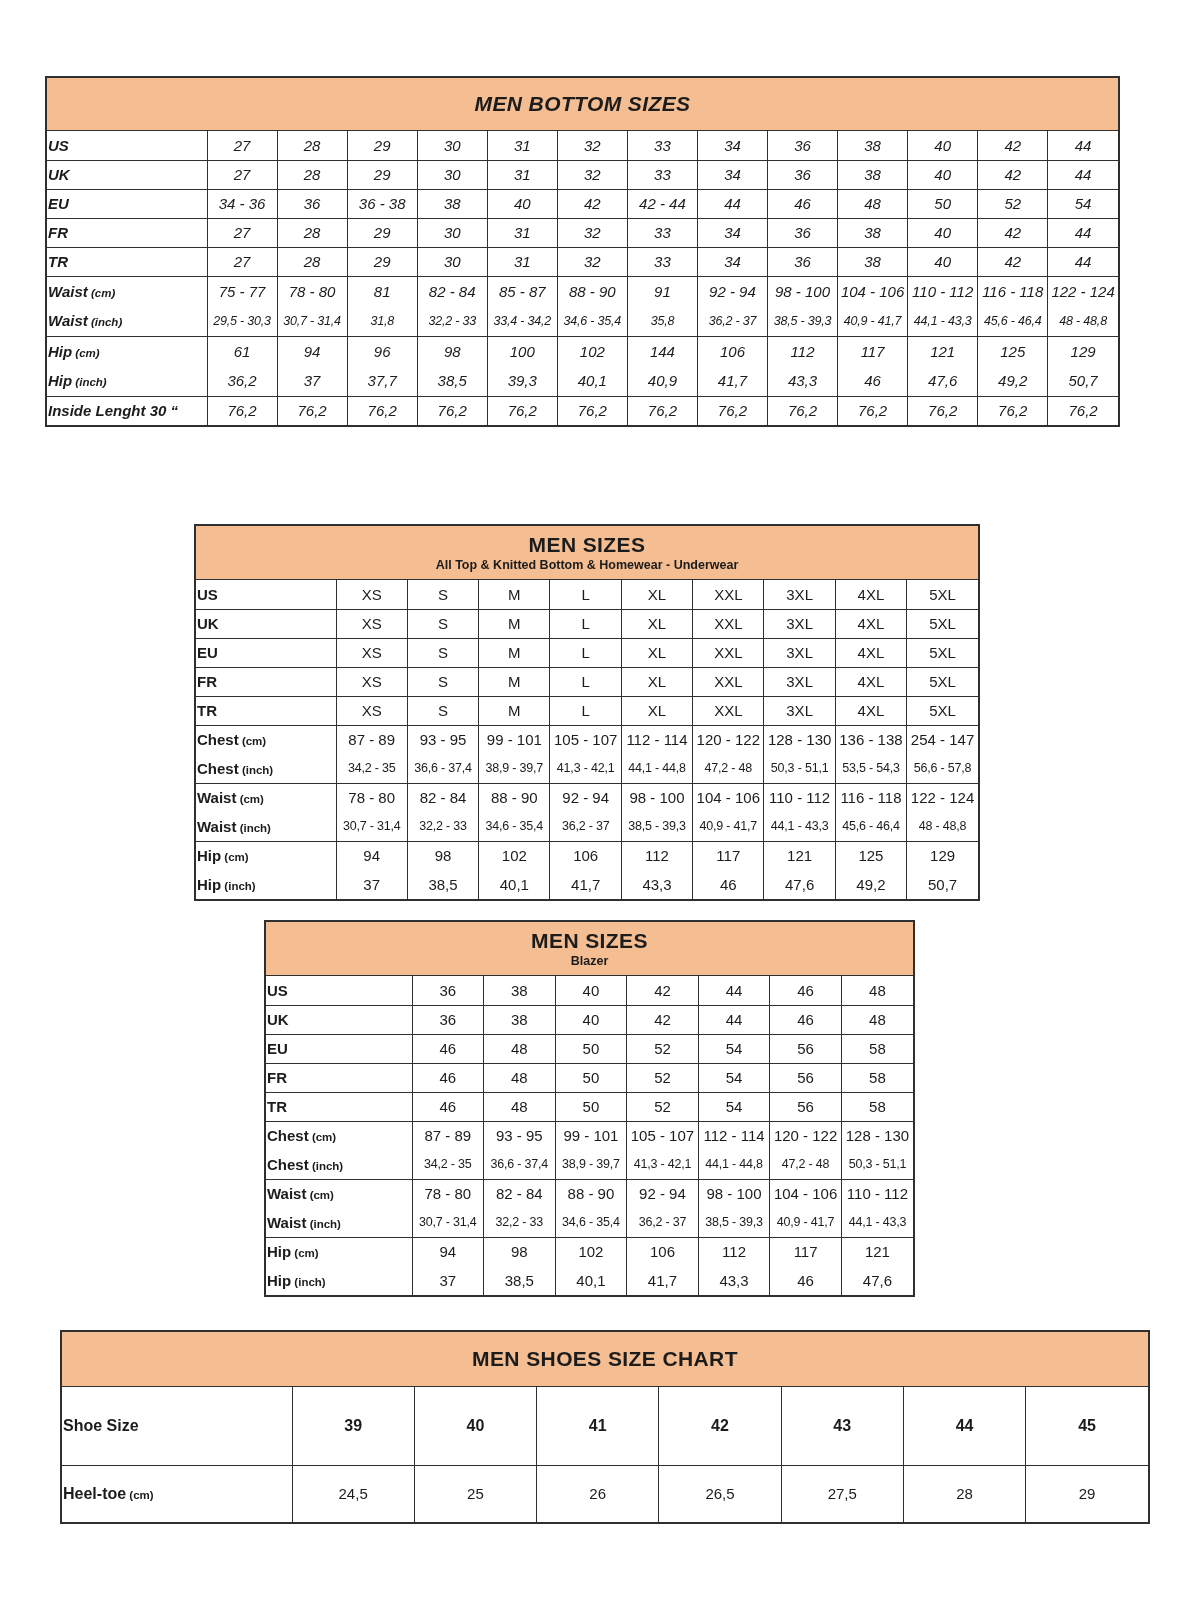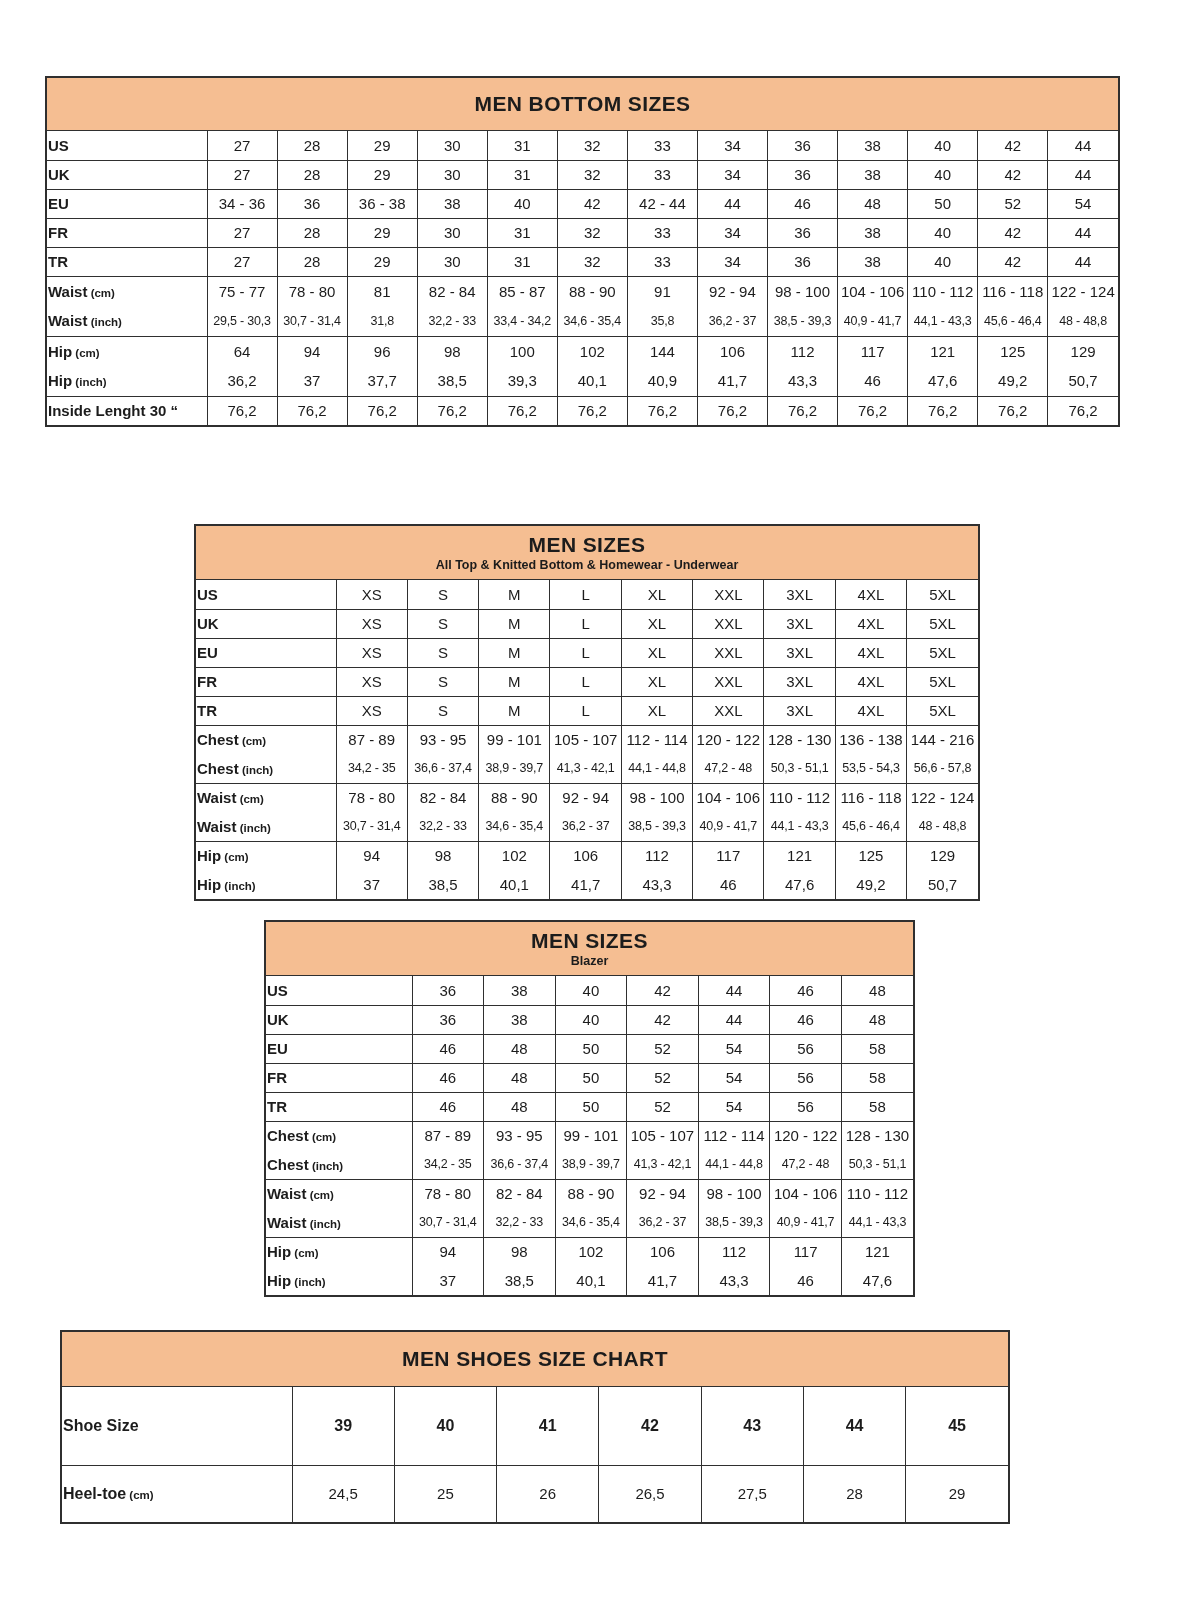--- a/index.html
+++ b/index.html
@@ -6,24 +6,24 @@
     --bd: #2f2f2f;
     --hdr: #F5BE92;
     --txt: #1c1c1c;
   }
   * { box-sizing: border-box; }
   html, body { margin: 0; padding: 0; background: #ffffff; }
   body { font-family: "Liberation Sans", sans-serif; color: var(--txt); }
   .sheet { position: relative; width: 1200px; height: 1605px; background: #ffffff; overflow: hidden; }
 
   .table-section { position: absolute; border: 2px solid var(--bd); background: #fff; }
-  .t1 { left: 45px;  top: 76px;   width: 1075px; }
+  .t1 { left: 45px;  top: 76px;   width: 1075px; font-style: italic; }
   .t2 { left: 194px; top: 524px;  width: 786px;  }
   .t3 { left: 264px; top: 920px;  width: 651px;  }
-  .t4 { left: 60px;  top: 1330px; width: 950px; }
+  .t4 { left: 60px;  top: 1330px; width: 1090px; }
 
   .thead { background: var(--hdr); border-bottom: 1px solid var(--bd); text-align: center;
            display: flex; flex-direction: column; justify-content: center; }
   .t1 .thead { height: 53px; }
   .t2 .thead { height: 54px; }
   .t3 .thead { height: 54px; }
   .t4 .thead { height: 55px; }
   .title { font-weight: bold; font-size: 21px; letter-spacing: 0.4px; line-height: 1.1; }
   .subtitle { font-weight: bold; font-size: 12.5px; margin-top: 2px; }
 
@@ -189,21 +189,21 @@
             <td class="val">35,8</td>
             <td class="val">36,2 - 37</td>
             <td class="val">38,5 - 39,3</td>
             <td class="val">40,9 - 41,7</td>
             <td class="val">44,1 - 43,3</td>
             <td class="val">45,6 - 46,4</td>
             <td class="val">48 - 48,8</td>
           </tr>
           <tr class="pt">
             <td class="lab"><span class="lbl">Hip</span><span class="unit"> (cm)</span></td>
-            <td class="val">64</td>
+            <td class="val">61</td>
             <td class="val">94</td>
             <td class="val">96</td>
             <td class="val">98</td>
             <td class="val">100</td>
             <td class="val">102</td>
             <td class="val">144</td>
             <td class="val">106</td>
             <td class="val">112</td>
             <td class="val">117</td>
             <td class="val">121</td>
@@ -328,21 +328,21 @@
           <tr class="pt">
             <td class="lab"><span class="lbl">Chest</span><span class="unit"> (cm)</span></td>
             <td class="val">87 - 89</td>
             <td class="val">93 - 95</td>
             <td class="val">99 - 101</td>
             <td class="val">105 - 107</td>
             <td class="val">112 - 114</td>
             <td class="val">120 - 122</td>
             <td class="val">128 - 130</td>
             <td class="val">136 - 138</td>
-            <td class="val">144 - 216</td>
+            <td class="val">254 - 147</td>
           </tr>
           <tr class="pb small">
             <td class="lab"><span class="lbl">Chest</span><span class="unit"> (inch)</span></td>
             <td class="val">34,2 - 35</td>
             <td class="val">36,6 - 37,4</td>
             <td class="val">38,9 - 39,7</td>
             <td class="val">41,3 - 42,1</td>
             <td class="val">44,1 - 44,8</td>
             <td class="val">47,2 - 48</td>
             <td class="val">50,3 - 51,1</td>

